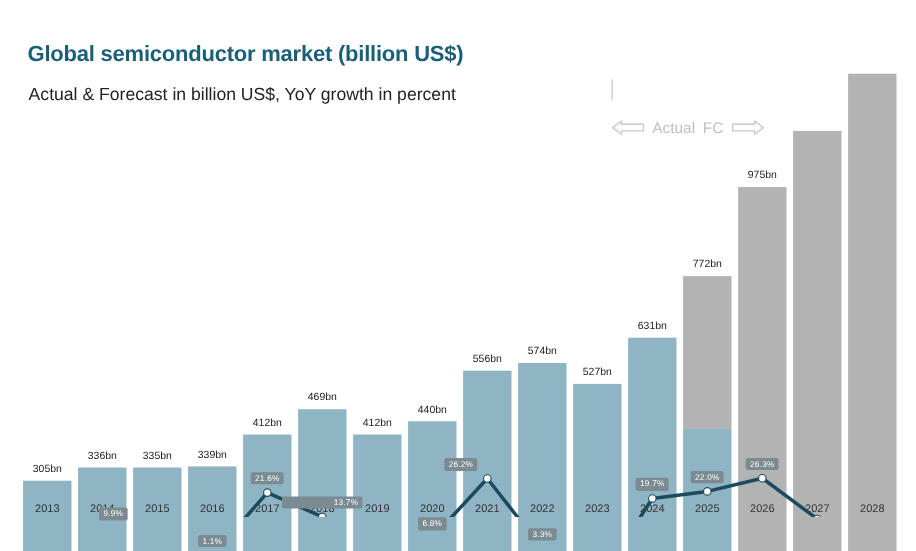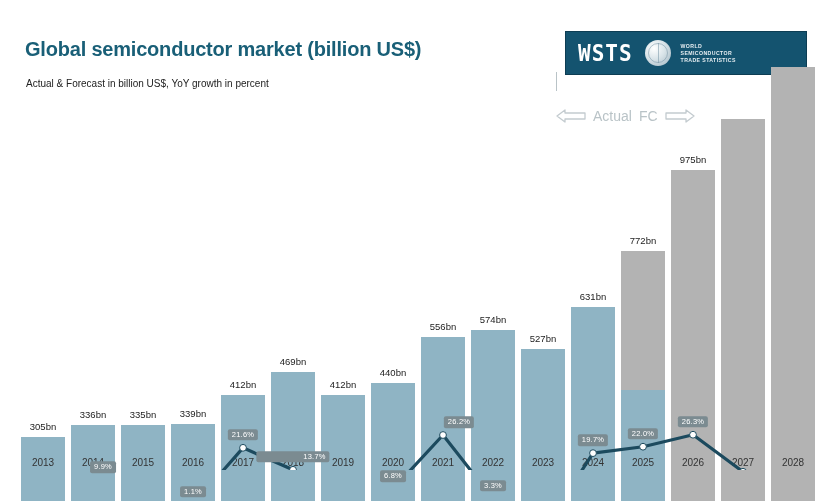--- a/index.html
+++ b/index.html
@@ -13,21 +13,21 @@
   #root{position:absolute;inset:0;background:#fff;}
 
   
   .title{
     position:absolute;left:25px;top:38px;
     font-size:20px;font-weight:bold;color:#195f77;
     letter-spacing:-0.2px;white-space:nowrap;
   }
   .subtitle{
     position:absolute;left:26px;top:78px;
-    font-size:10px;color:#222;white-space:nowrap;text-align:right;
+    font-size:16px;color:#222;white-space:nowrap;text-align:right;
   }
 
   
   .logo{
     position:absolute;left:565px;top:31px;width:240px;height:42px;
     background:#14536f;border:1px solid #0d3d53;
     display:flex;align-items:center;
   }
   .logo-word{
     margin-left:12px;color:#ffffff;font-size:21px;font-weight:bold;
@@ -85,29 +85,20 @@
   }
 </style>
 </head>
 <body>
 
 <div id="root">
 
   <div class="title">Global semiconductor market (billion US$)</div>
   <div class="subtitle">Actual &amp; Forecast in billion US$, YoY growth in percent</div>
 
-  <div class="logo">
-    <div class="logo-word">WSTS</div>
-    <div class="logo-globe"></div>
-    <div class="logo-sub">
-      <div>WORLD</div>
-      <div>SEMICONDUCTOR</div>
-      <div>TRADE STATISTICS</div>
-    </div>
-  </div>
 
   <div class="legend">
     <svg class="arrow" width="30" height="14" viewBox="0 0 30 14">
       <path d="M9 1 L9 4 L29 4 L29 10 L9 10 L9 13 L1 7 Z" fill="none" stroke="#c3cbcf" stroke-width="1.3" stroke-linejoin="round"></path>
     </svg>
     <span>Actual</span>
     <span class="bar"></span>
     <span>FC</span>
     <svg class="arrow" width="30" height="14" viewBox="0 0 30 14">
       <path d="M21 1 L21 4 L1 4 L1 10 L21 10 L21 13 L29 7 Z" fill="none" stroke="#c3cbcf" stroke-width="1.3" stroke-linejoin="round"></path>
@@ -247,21 +238,21 @@
         <circle cx="693" cy="339.73571428571427" r="3.4" fill="#ffffff" stroke="#1c4a5e" stroke-width="1"></circle>
         <circle cx="743" cy="376.7857142857143" r="3.4" fill="#ffffff" stroke="#1c4a5e" stroke-width="1"></circle>
         <circle cx="793" cy="380.12857142857143" r="3.4" fill="#ffffff" stroke="#1c4a5e" stroke-width="1"></circle>
       </svg>
     <div id="pcts">
         <div class="pct" style="left: 93px; top: 372.421px; margin-left: 10px;">9.9%</div>
         <div class="pct" style="left: 193px; top: 396.936px;">1.1%</div>
         <div class="pct" style="left: 243px; top: 339.829px;">21.6%</div>
         <div class="pct" style="left: 293px; top: 361.836px; padding-left: 47px;">13.7%</div>
         <div class="pct" style="left: 393px; top: 381.057px;">6.8%</div>
-        <div class="pct" style="left: 459px; top: 327.014px;">26.2%</div>
+        <div class="pct" style="left: 419px; top: 327.014px;">26.2%</div>
         <div class="pct" style="left: 493px; top: 390.807px;">3.3%</div>
         <div class="pct" style="left: 593px; top: 345.121px; text-align: right;">19.7%</div>
         <div class="pct" style="left: 643px; top: 338.714px;">22.0%</div>
         <div class="pct" style="left: 693px; top: 326.736px;">26.3%</div>
       </div>
   </div>
 
 </div>
 
 </body></html>

